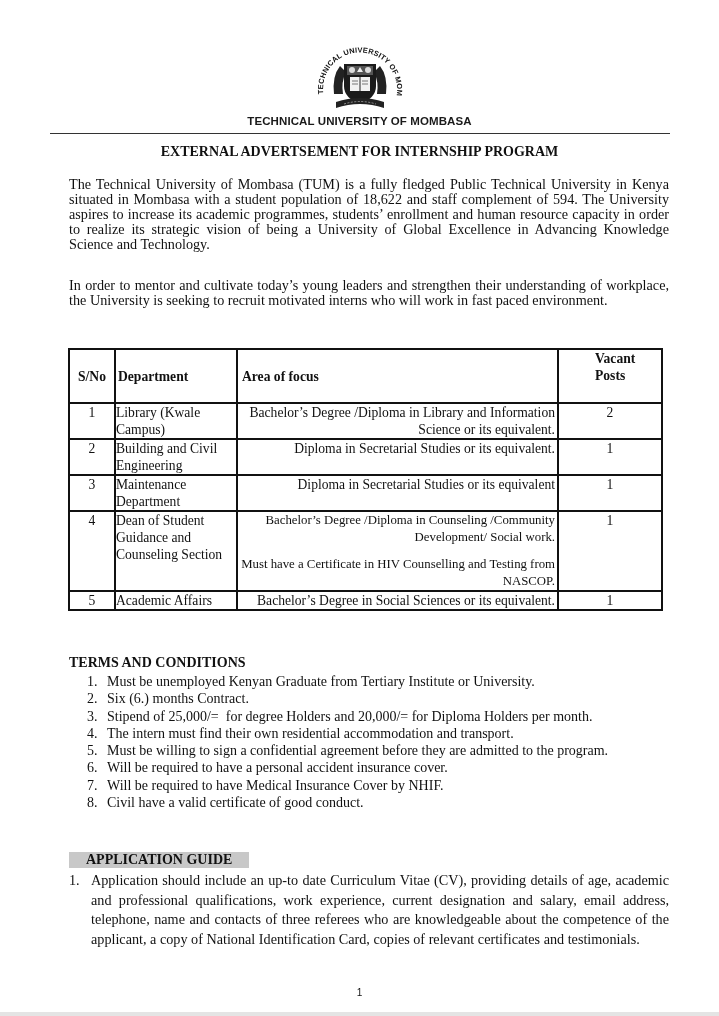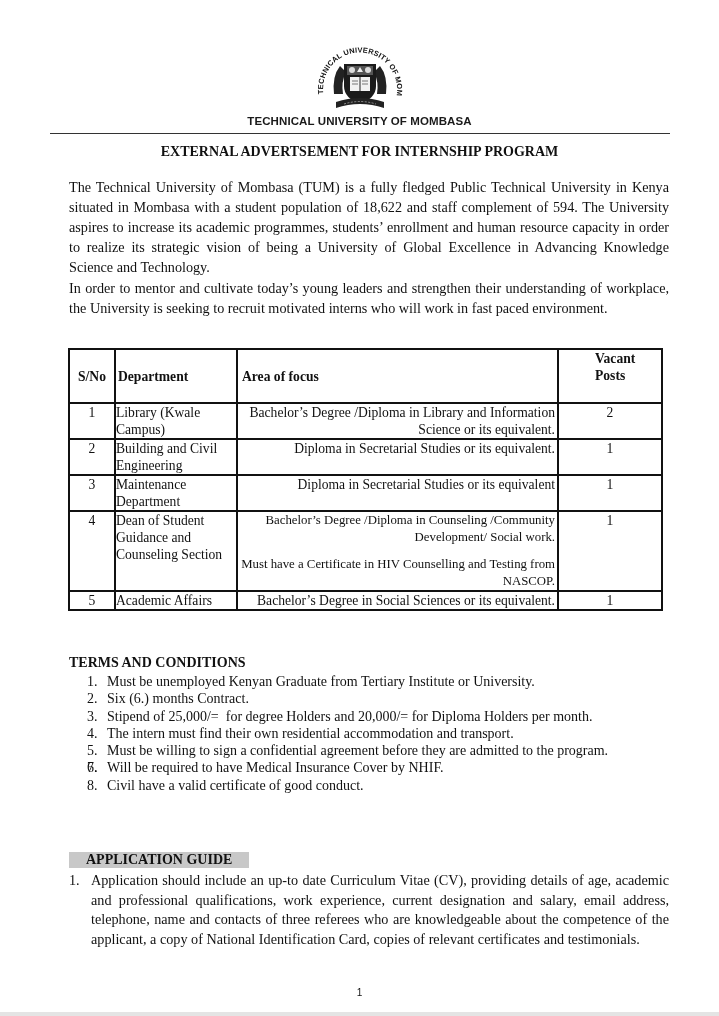--- a/index.html
+++ b/index.html
@@ -10,21 +10,21 @@
 
   .logo { position: absolute; left: 310px; top: 38px; width: 100px; height: 76px; }
   .uni-name { position: absolute; left: 0; width: 719px; top: 115px; text-align: center;
               font-family: "Liberation Sans", "DejaVu Sans", sans-serif; font-weight: bold;
               font-size: 11.5px; letter-spacing: 0.1px; color: #1a1a1a; }
   .rule { position: absolute; left: 50px; top: 133px; width: 620px; height: 1px; background: #333; }
 
   .title { position: absolute; left: 0; width: 719px; top: 144px; text-align: center;
            font-weight: bold; font-size: 14px; }
 
-  .para { position: absolute; left: 69px; width: 600px; font-size: 14.2px; line-height: 20px;
+  .para { position: absolute; left: 69px; width: 600px; font-size: 14.2px; line-height: 15px;
           text-align: justify; }
   .p1 { top: 177px; }
   .p2 { top: 278px; }
   .last-line { text-align-last: left; }
 
   table.posts { position: absolute; left: 68px; top: 348px; border-collapse: collapse;
                 font-size: 13.6px; line-height: 17px; }
   table.posts td, table.posts th { border: 2px solid #111; vertical-align: top; padding: 0 2px; }
   table.posts th { font-weight: bold; text-align: left; vertical-align: middle; }
   .c1 { width: 40px; text-align: center !important; }
@@ -135,21 +135,21 @@
   </tbody>
     </table>
 
   <div class="section-head terms-head">TERMS AND CONDITIONS</div>
   <ol class="terms">
     <li><span class="n">1.</span><span>Must be unemployed Kenyan Graduate from Tertiary Institute or University.</span></li>
     <li><span class="n">2.</span><span>Six (6.) months Contract.</span></li>
     <li><span class="n">3.</span><span style="white-space:pre;">Stipend of 25,000/=  for degree Holders and 20,000/= for Diploma Holders per month.</span></li>
     <li><span class="n">4.</span><span>The intern must find their own residential accommodation and transport.</span></li>
     <li><span class="n">5.</span><span>Must be willing to sign a confidential agreement before they are admitted to the program.</span></li>
-    <li><span class="n">6.</span></li>
+    <li><span class="n">6.</span><span>Will be required to have a personal accident insurance cover.</span></li>
     <li><span class="n">7.</span><span>Will be required to have Medical Insurance Cover by NHIF.</span></li>
     <li><span class="n">8.</span><span>Civil have a valid certificate of good conduct.</span></li>
   </ol>
 
   <div class="section-head app-head">APPLICATION GUIDE</div>
   <ol class="guide">
     <li><span class="n">1.</span><span>Application should include an up-to date Curriculum Vitae (CV), providing details of age, academic and professional qualifications, work experience, current designation and salary, email address, telephone, name and contacts of three referees who are knowledgeable about the competence of the applicant, a copy of National Identification Card, copies of relevant certificates and testimonials.</span></li>
   </ol>
 
   <div class="page-num">1</div>

